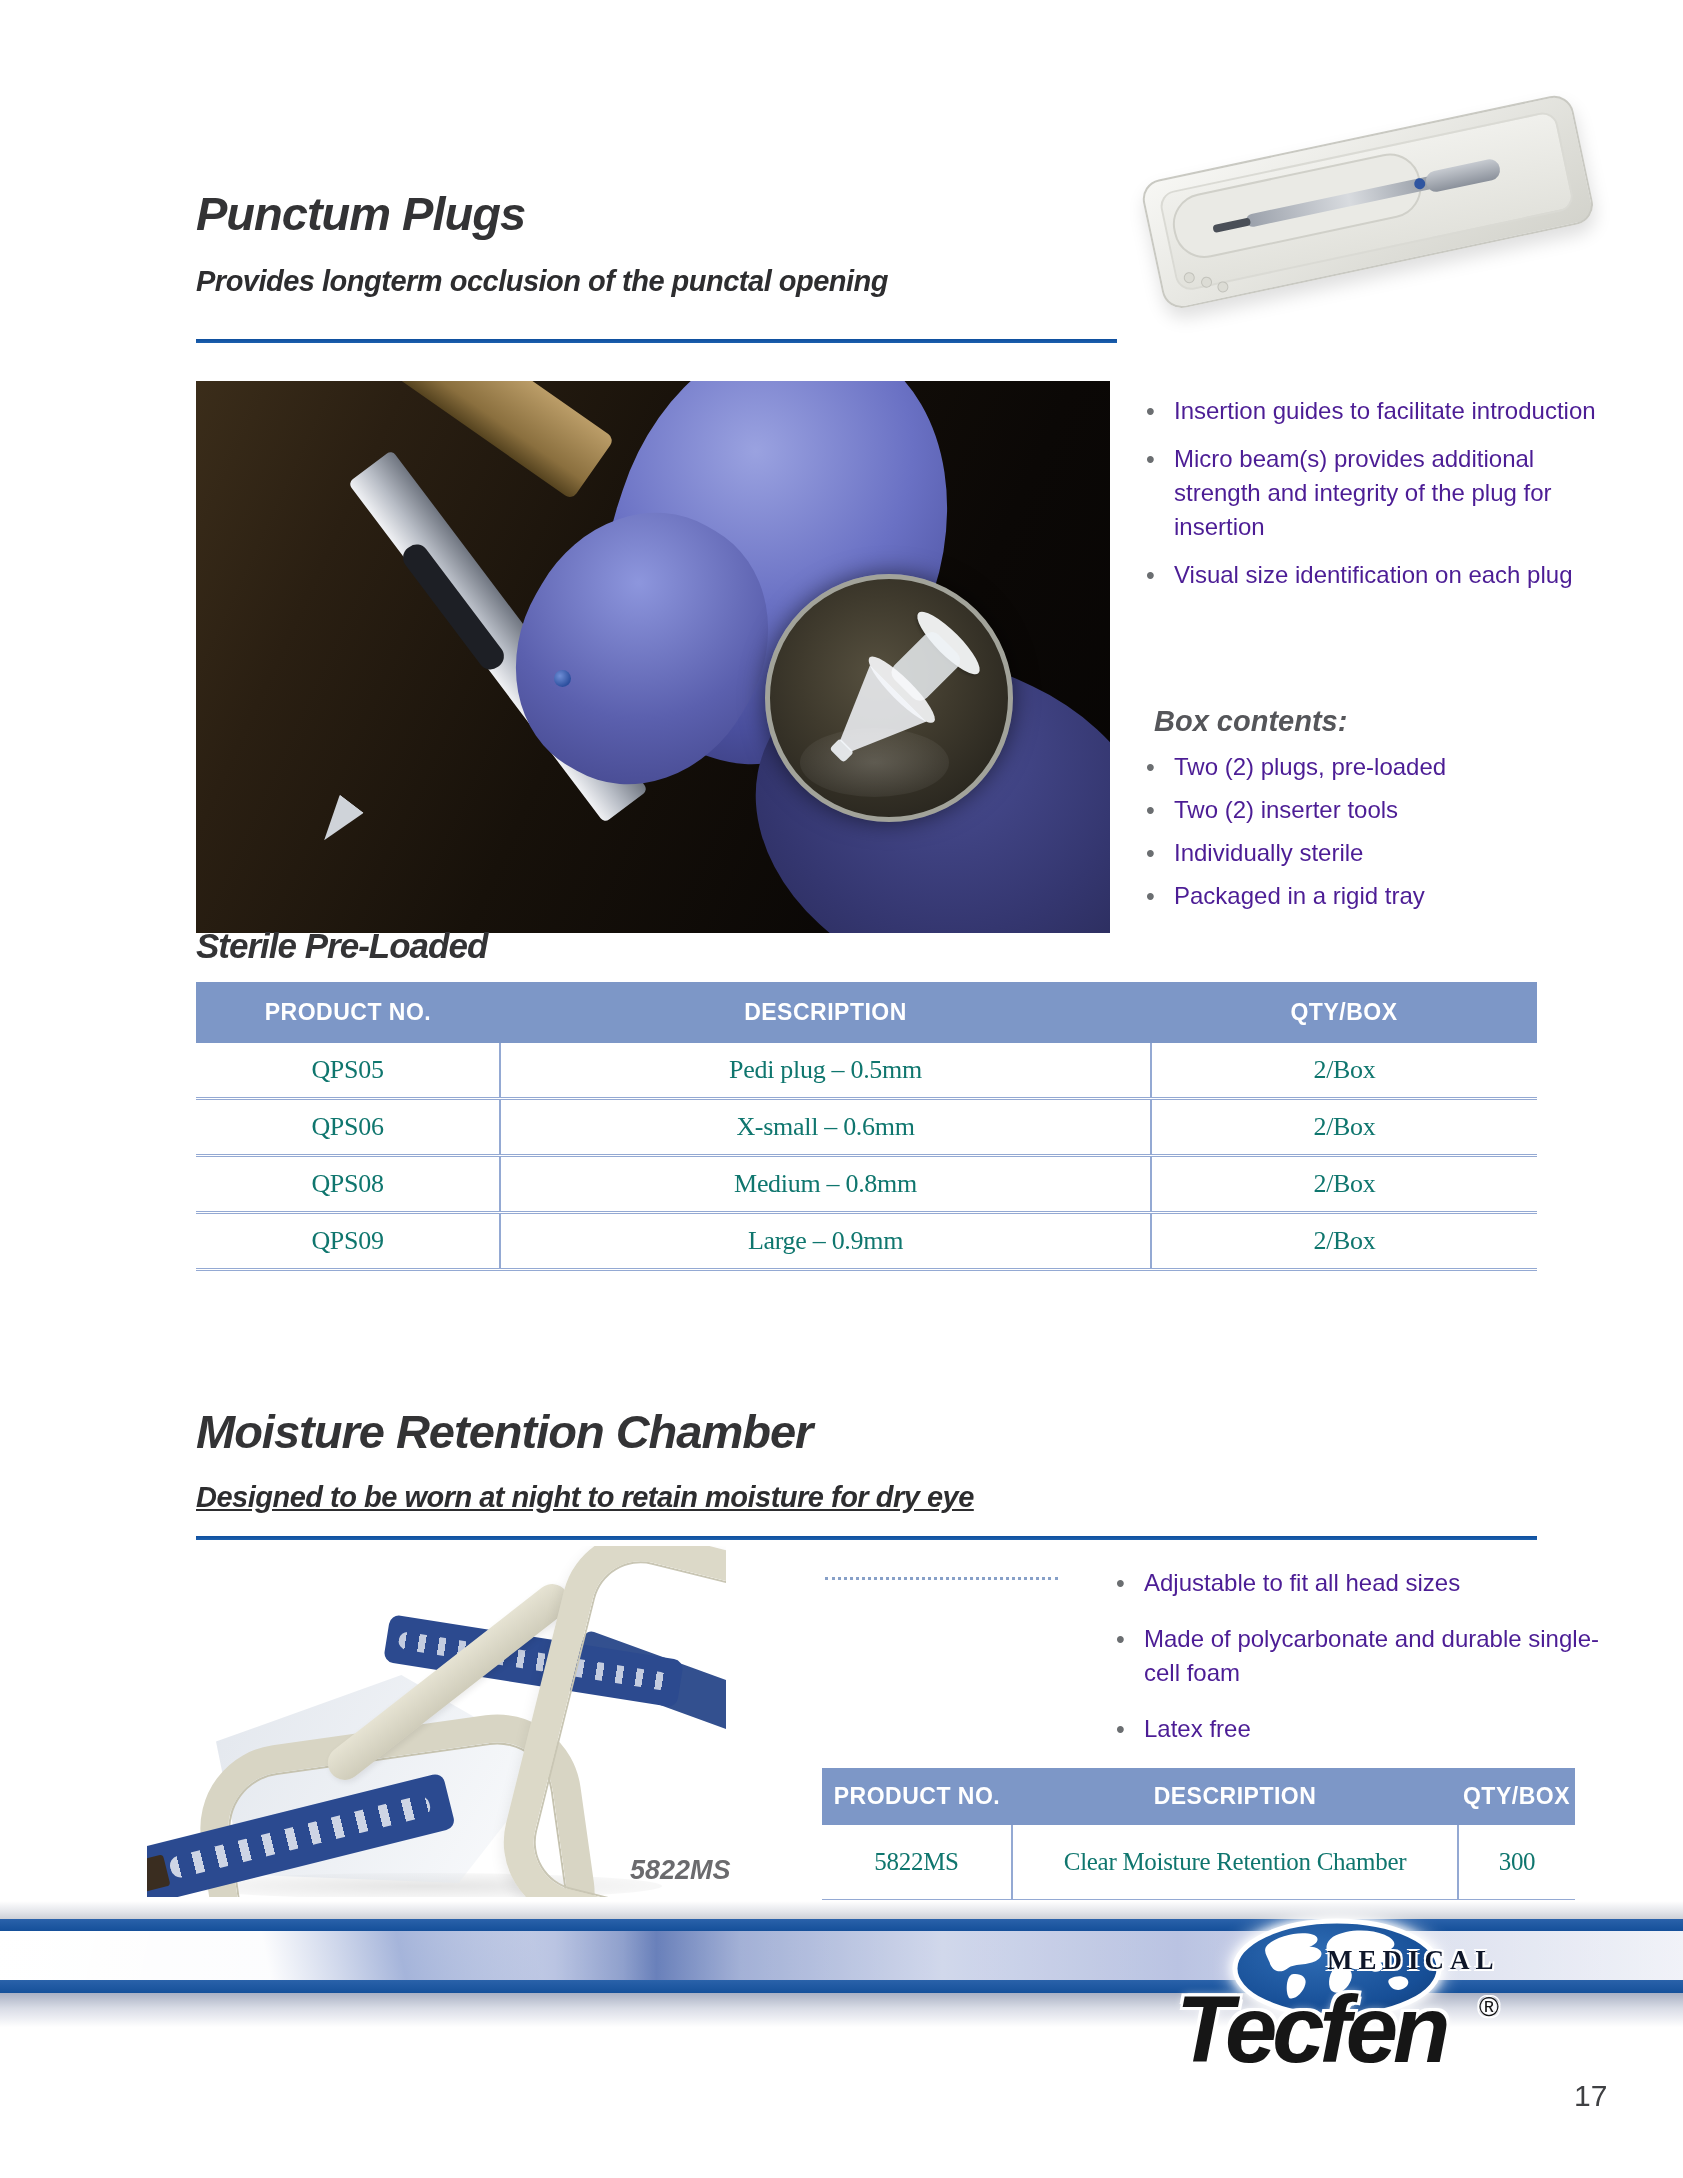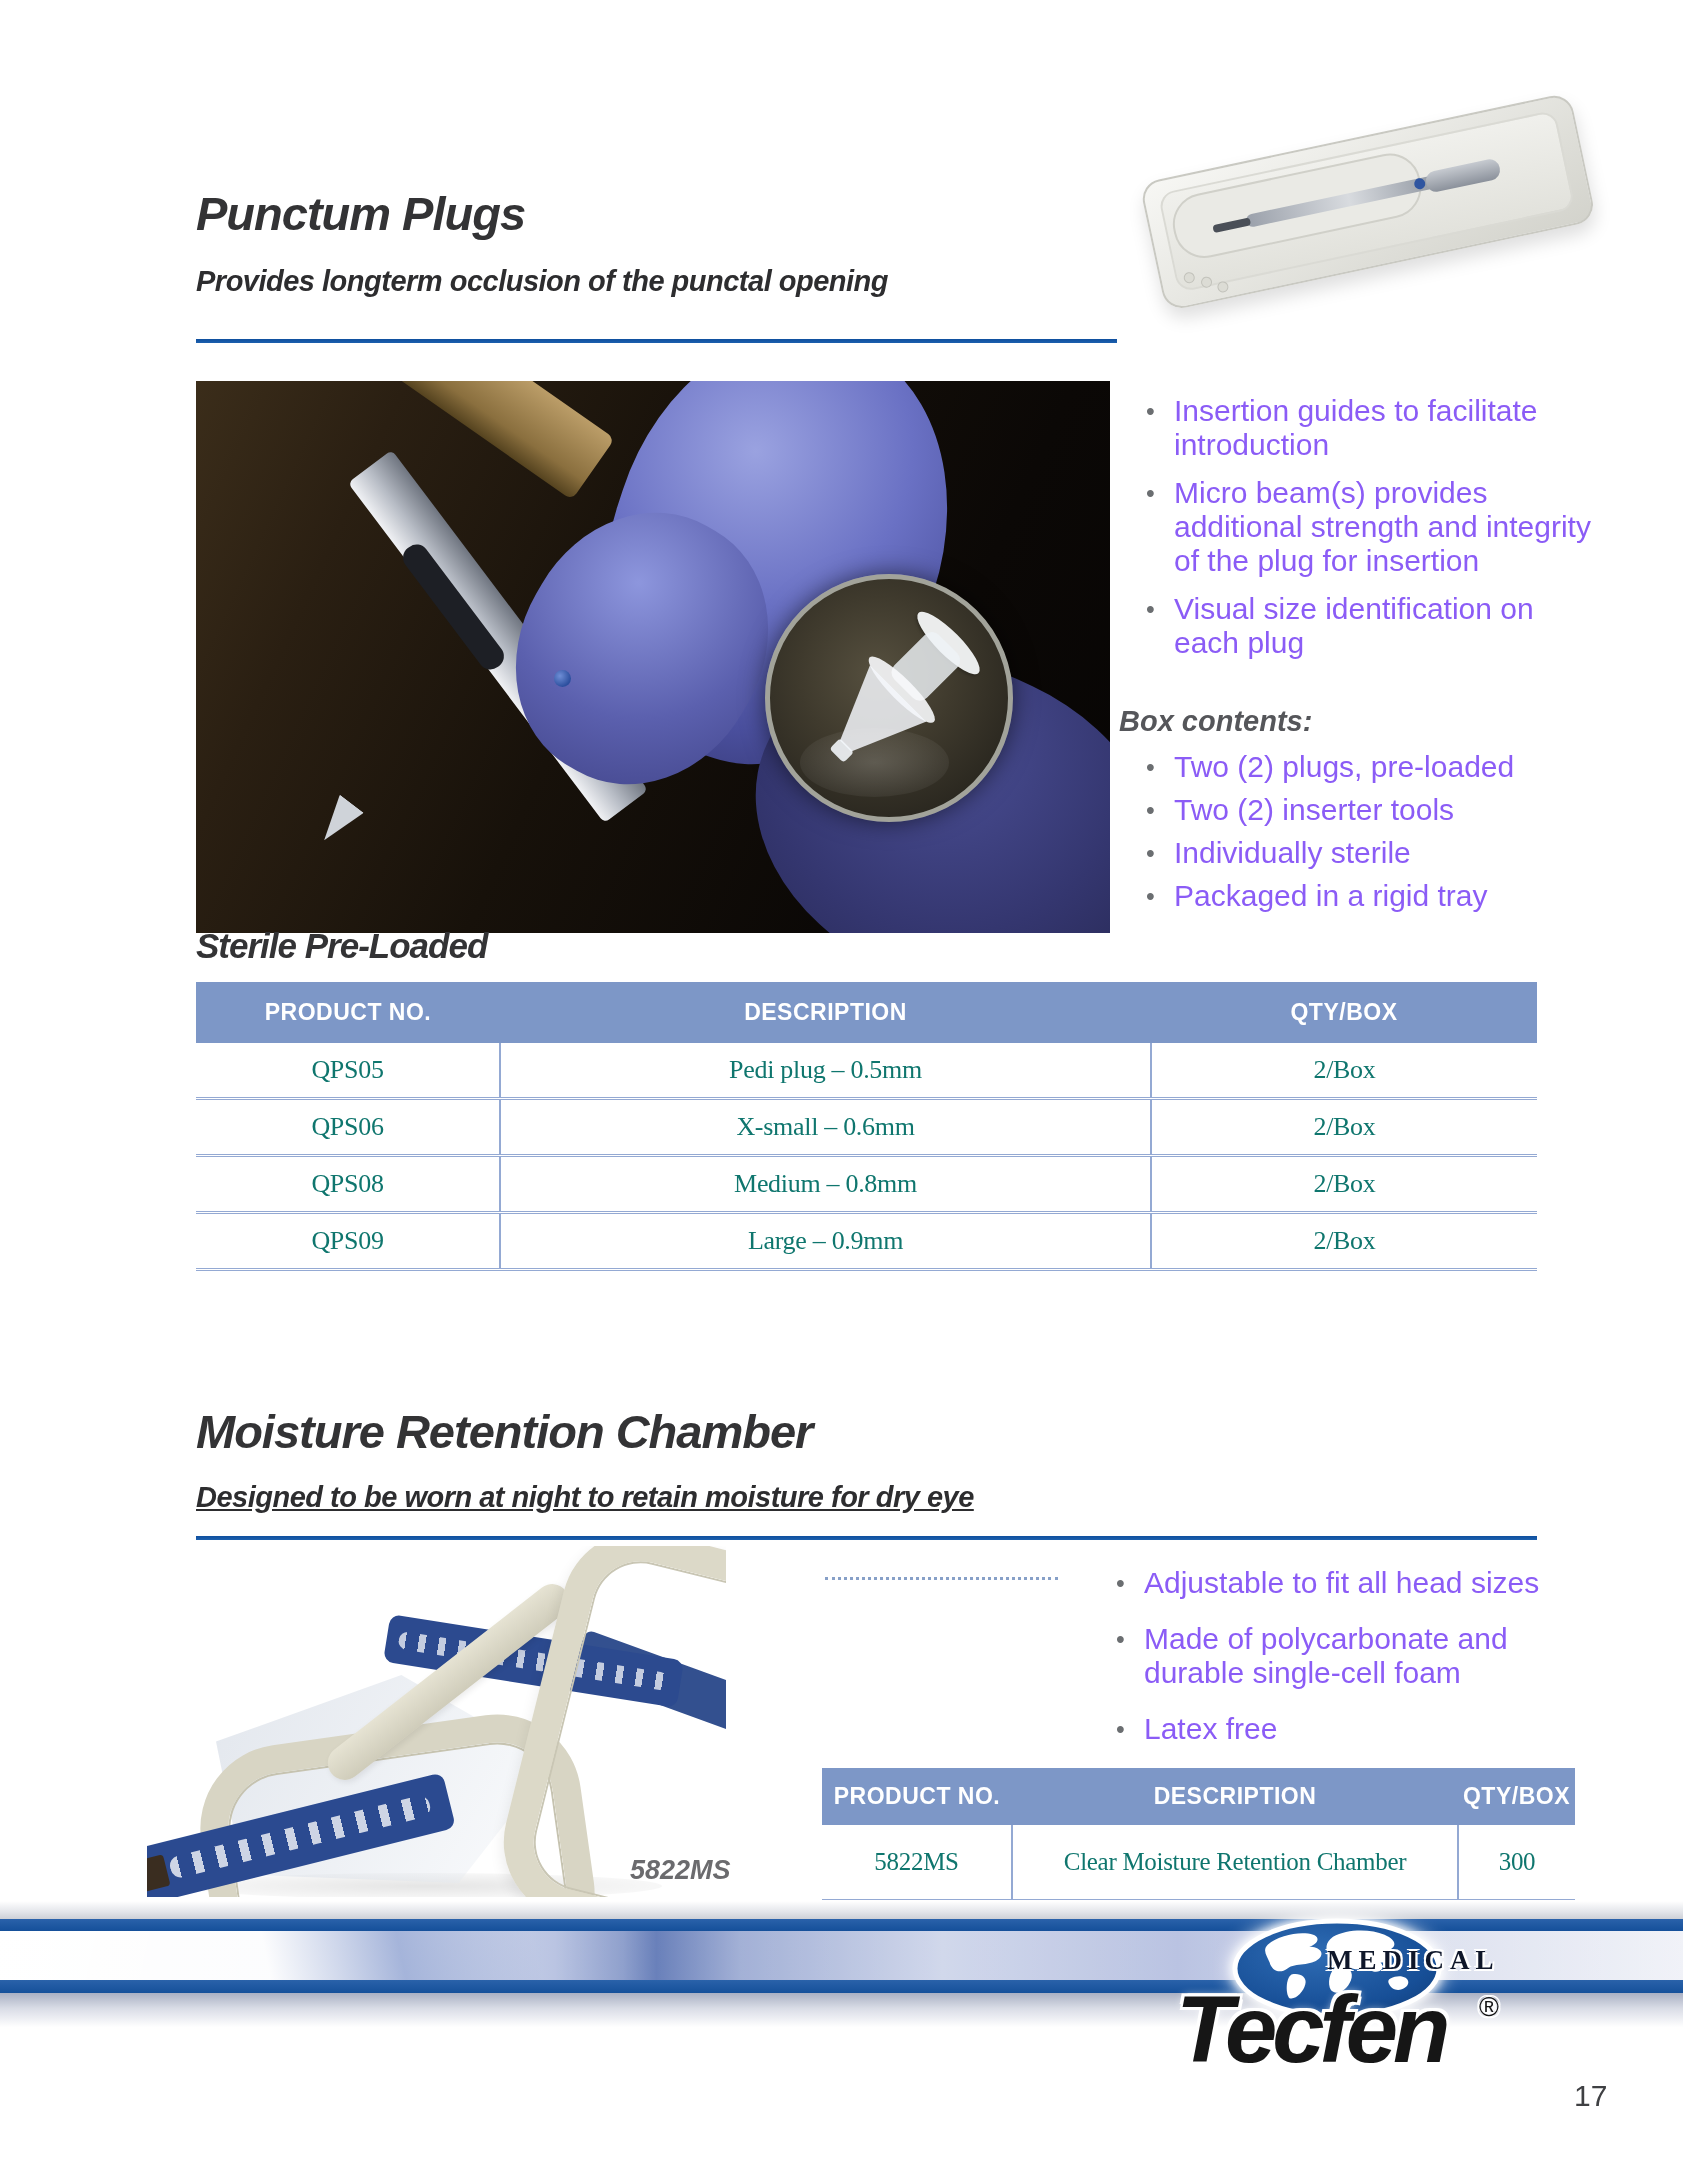--- a/index.html
+++ b/index.html
@@ -8,21 +8,21 @@
 
   
   .h-title{position:absolute;font-style:italic;font-weight:700;color:#333335;
            font-size:47px;letter-spacing:-1px;}
   .h-sub{position:absolute;font-style:italic;font-weight:700;color:#2d2d2f;
          font-size:29px;letter-spacing:-0.5px;}
   .rule{position:absolute;height:4px;background:linear-gradient(180deg,#0f4f9e,#1c60ae);}
 
   
   .blist{position:absolute;margin:0;padding:0;list-style:none;
-         font-size:30px;line-height:34px;color:#8b5cf6;}
+         font-size:24px;line-height:34px;color:#4c1d95;}
   .blist li{position:relative;padding-left:37px;margin-bottom:14px;}
   .blist li::before{content:"\2022";position:absolute;left:9px;top:0;color:#6b6e71;font-size:25px;}
   .box-label{position:absolute;font-size:29px;font-weight:700;font-style:italic;color:#55565a;}
 
   
   table.cat{position:absolute;border-collapse:collapse;table-layout:fixed;}
   table.cat th{background:#7d97c7;color:#ffffff;font-weight:700;font-size:23px;
                letter-spacing:0.5px;text-align:center;margin-left:24px;}
   table.cat td{font-size:26px;color:#0f766e;text-align:center;letter-spacing:-0.3px;font-family:Liberation Serif, serif;}
   table.cat tbody td{border-bottom:3px double #94a9d3;}
@@ -149,21 +149,21 @@
       <div style="position:absolute;left:30px;top:149px;width:149px;height:69px;border-radius:50%;
            background:radial-gradient(rgba(255,255,255,0.18),rgba(255,255,255,0));"></div>
     </div>
   </div>
 
   <ul class="blist" style="left:1137px;top:394px;width:465px;">
     <li><span>Insertion guides to facilitate introduction</span></li>
     <li><span>Micro beam(s) provides additional strength and integrity of the plug for insertion</span></li>
     <li><span>Visual size identification on each plug</span></li>
   </ul>
-  <div class="box-label" style="left:1119px;top:705px;">Box contents:</div>
+  <div class="box-label" style="left:1154px;top:705px;">Box contents:</div>
   <ul class="blist" style="left:1137px;top:750px;width:465px;">
     <li style="margin-bottom:9px;"><span>Two (2) plugs, pre-loaded</span></li>
     <li style="margin-bottom:9px;"><span>Two (2) inserter tools</span></li>
     <li style="margin-bottom:9px;"><span>Individually sterile</span></li>
     <li style="margin-bottom:9px;"><span>Packaged in a rigid tray</span></li>
   </ul>
 
   <div class="h-title" style="left:196px;top:926px;font-size:35px;">Sterile Pre-Loaded</div>
   <table class="cat" id="t1" style="left:196px;top:982px;width:1341px;">
     <colgroup>

